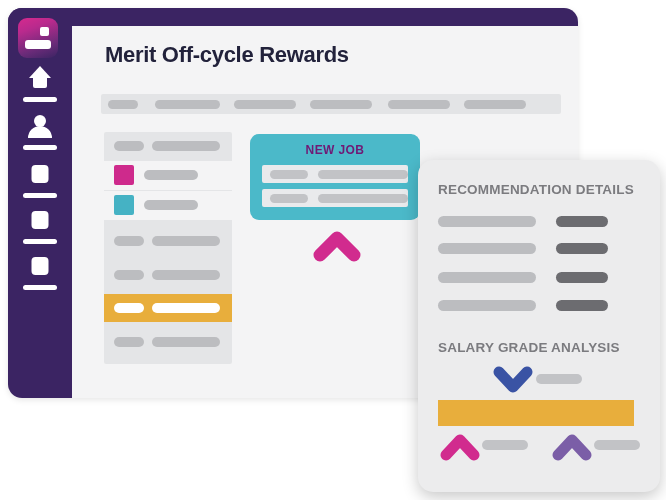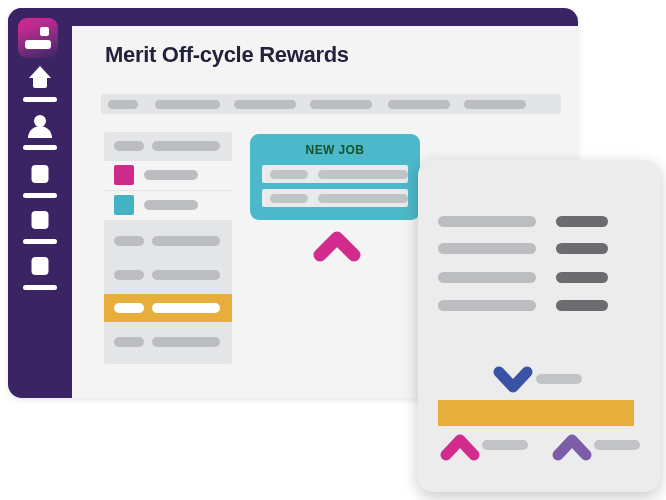--- a/index.html
+++ b/index.html
@@ -228,21 +228,21 @@
     position: absolute;
     background: #4bb9c9;
     border-radius: 9px;
   }
   .job-card .job-title {
     position: absolute;
     left: 0;
     top: 9px;
     width: 100%;
     text-align: center;
-    color: #14532d;
+    color: #701a75;
     font-size: 12px;
     font-weight: bold;
     letter-spacing: 0.4px;
   }
   .job-row {
     position: absolute;
     left: 12px;
     right: 12px;
     height: 18px;
     background: #e9eaec;
@@ -430,33 +430,35 @@
           <path d="M7 27 L24 10 L41 27" fill="none" stroke="#d12b8e" stroke-width="13" stroke-linecap="round" stroke-linejoin="round"></path>
         </svg>
       </div>
 
 
     </div>
   </div>
 
   <div class="overlay-card">
 
+    <div class="ov-heading" style="top:22px;">RECOMMENDATION DETAILS</div>
 
     <div class="ov-pill light" style="left:20px; top:56px;  width:98px;"></div>
     <div class="ov-pill dark" style="left:138px;top:56px;  width:52px;"></div>
 
     <div class="ov-pill light" style="left:20px; top:83px;  width:98px;"></div>
     <div class="ov-pill dark" style="left:138px;top:83px;  width:52px;"></div>
 
     <div class="ov-pill light" style="left:20px; top:112px; width:98px;"></div>
     <div class="ov-pill dark" style="left:138px;top:112px; width:52px;"></div>
 
     <div class="ov-pill light" style="left:20px; top:140px; width:98px;"></div>
     <div class="ov-pill dark" style="left:138px;top:140px; width:52px;"></div>
 
+    <div class="ov-heading" style="top:180px;">SALARY GRADE ANALYSIS</div>
 
     <div style="position:absolute; left:75px; top:205px;">
       <svg width="40" height="30" viewBox="0 0 40 30">
         <path d="M6 7 L20 22 L34 7" fill="none" stroke="#3a53a4" stroke-width="11" stroke-linecap="round" stroke-linejoin="round"></path>
       </svg>
     </div>
     <div class="marker-label" style="left:118px; top:214px; width:46px;"></div>
 
     <div class="grade-bar" style="top:240px;"></div>
 

